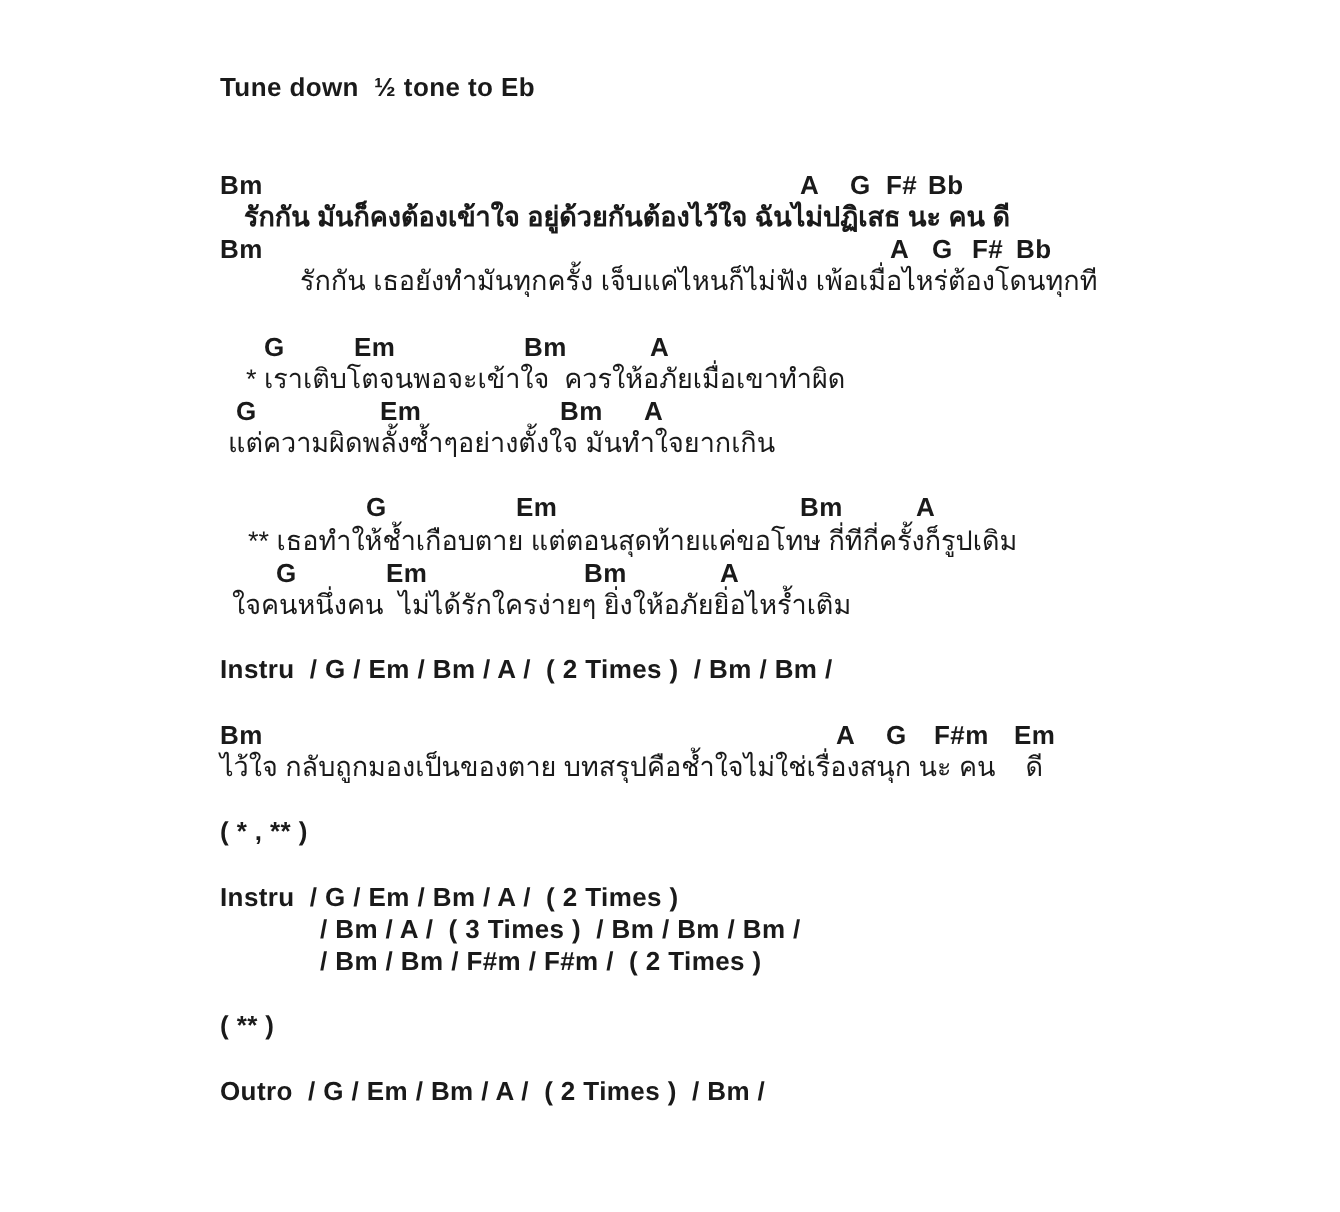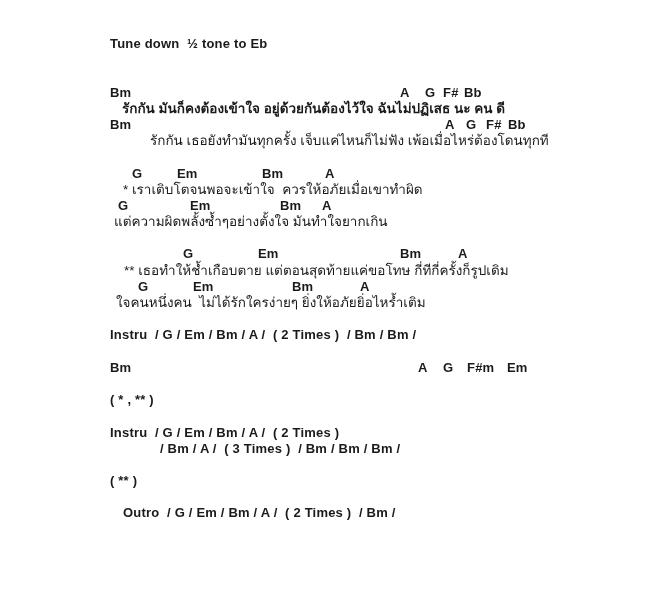--- a/index.html
+++ b/index.html
@@ -114,32 +114,38 @@
       <span class="seg" style="left: 110px;">Instru  / G / Em / Bm / A /  ( 2 Times )  / Bm / Bm /</span>
     </div>
     <div class="line blank"></div>
     <div class="line chords">
       <span class="seg" style="left: 110px;">Bm</span>
       <span class="seg" style="left: 418px;">A</span>
       <span class="seg" style="left: 443px;">G</span>
       <span class="seg" style="left: 467px;">F#m</span>
       <span class="seg" style="left: 507px;">Em</span>
     </div>
+    <div class="line lyric">
+      <span class="seg" style="left: 110px;">ไว้ใจ กลับถูกมองเป็นของตาย บทสรุปคือช้ำใจไม่ใช่เรื่องสนุก นะ คน    ดี</span>
+    </div>
     <div class="line blank"></div>
     <div class="line marker">
       <span class="seg" style="left: 110px;">( * , ** )</span>
     </div>
     <div class="line blank"></div>
     <div class="line section">
       <span class="seg" style="left: 110px;">Instru  / G / Em / Bm / A /  ( 2 Times )</span>
     </div>
     <div class="line section">
       <span class="seg" style="left: 160px;">/ Bm / A /  ( 3 Times )  / Bm / Bm / Bm /</span>
     </div>
+    <div class="line section">
+      <span class="seg" style="left: 160px;">/ Bm / Bm / F#m / F#m /  ( 2 Times )</span>
+    </div>
     <div class="line blank"></div>
     <div class="line marker">
       <span class="seg" style="left: 110px;">( ** )</span>
     </div>
     <div class="line blank"></div>
     <div class="line section">
-      <span class="seg" style="left: 110px; margin-left: 13px;">Outro  / G / Em / Bm / A /  ( 2 Times )  / Bm /</span>
+      <span class="seg" style="left: 110px;">Outro  / G / Em / Bm / A /  ( 2 Times )  / Bm /</span>
     </div>
   </div>
 
 </body></html>

